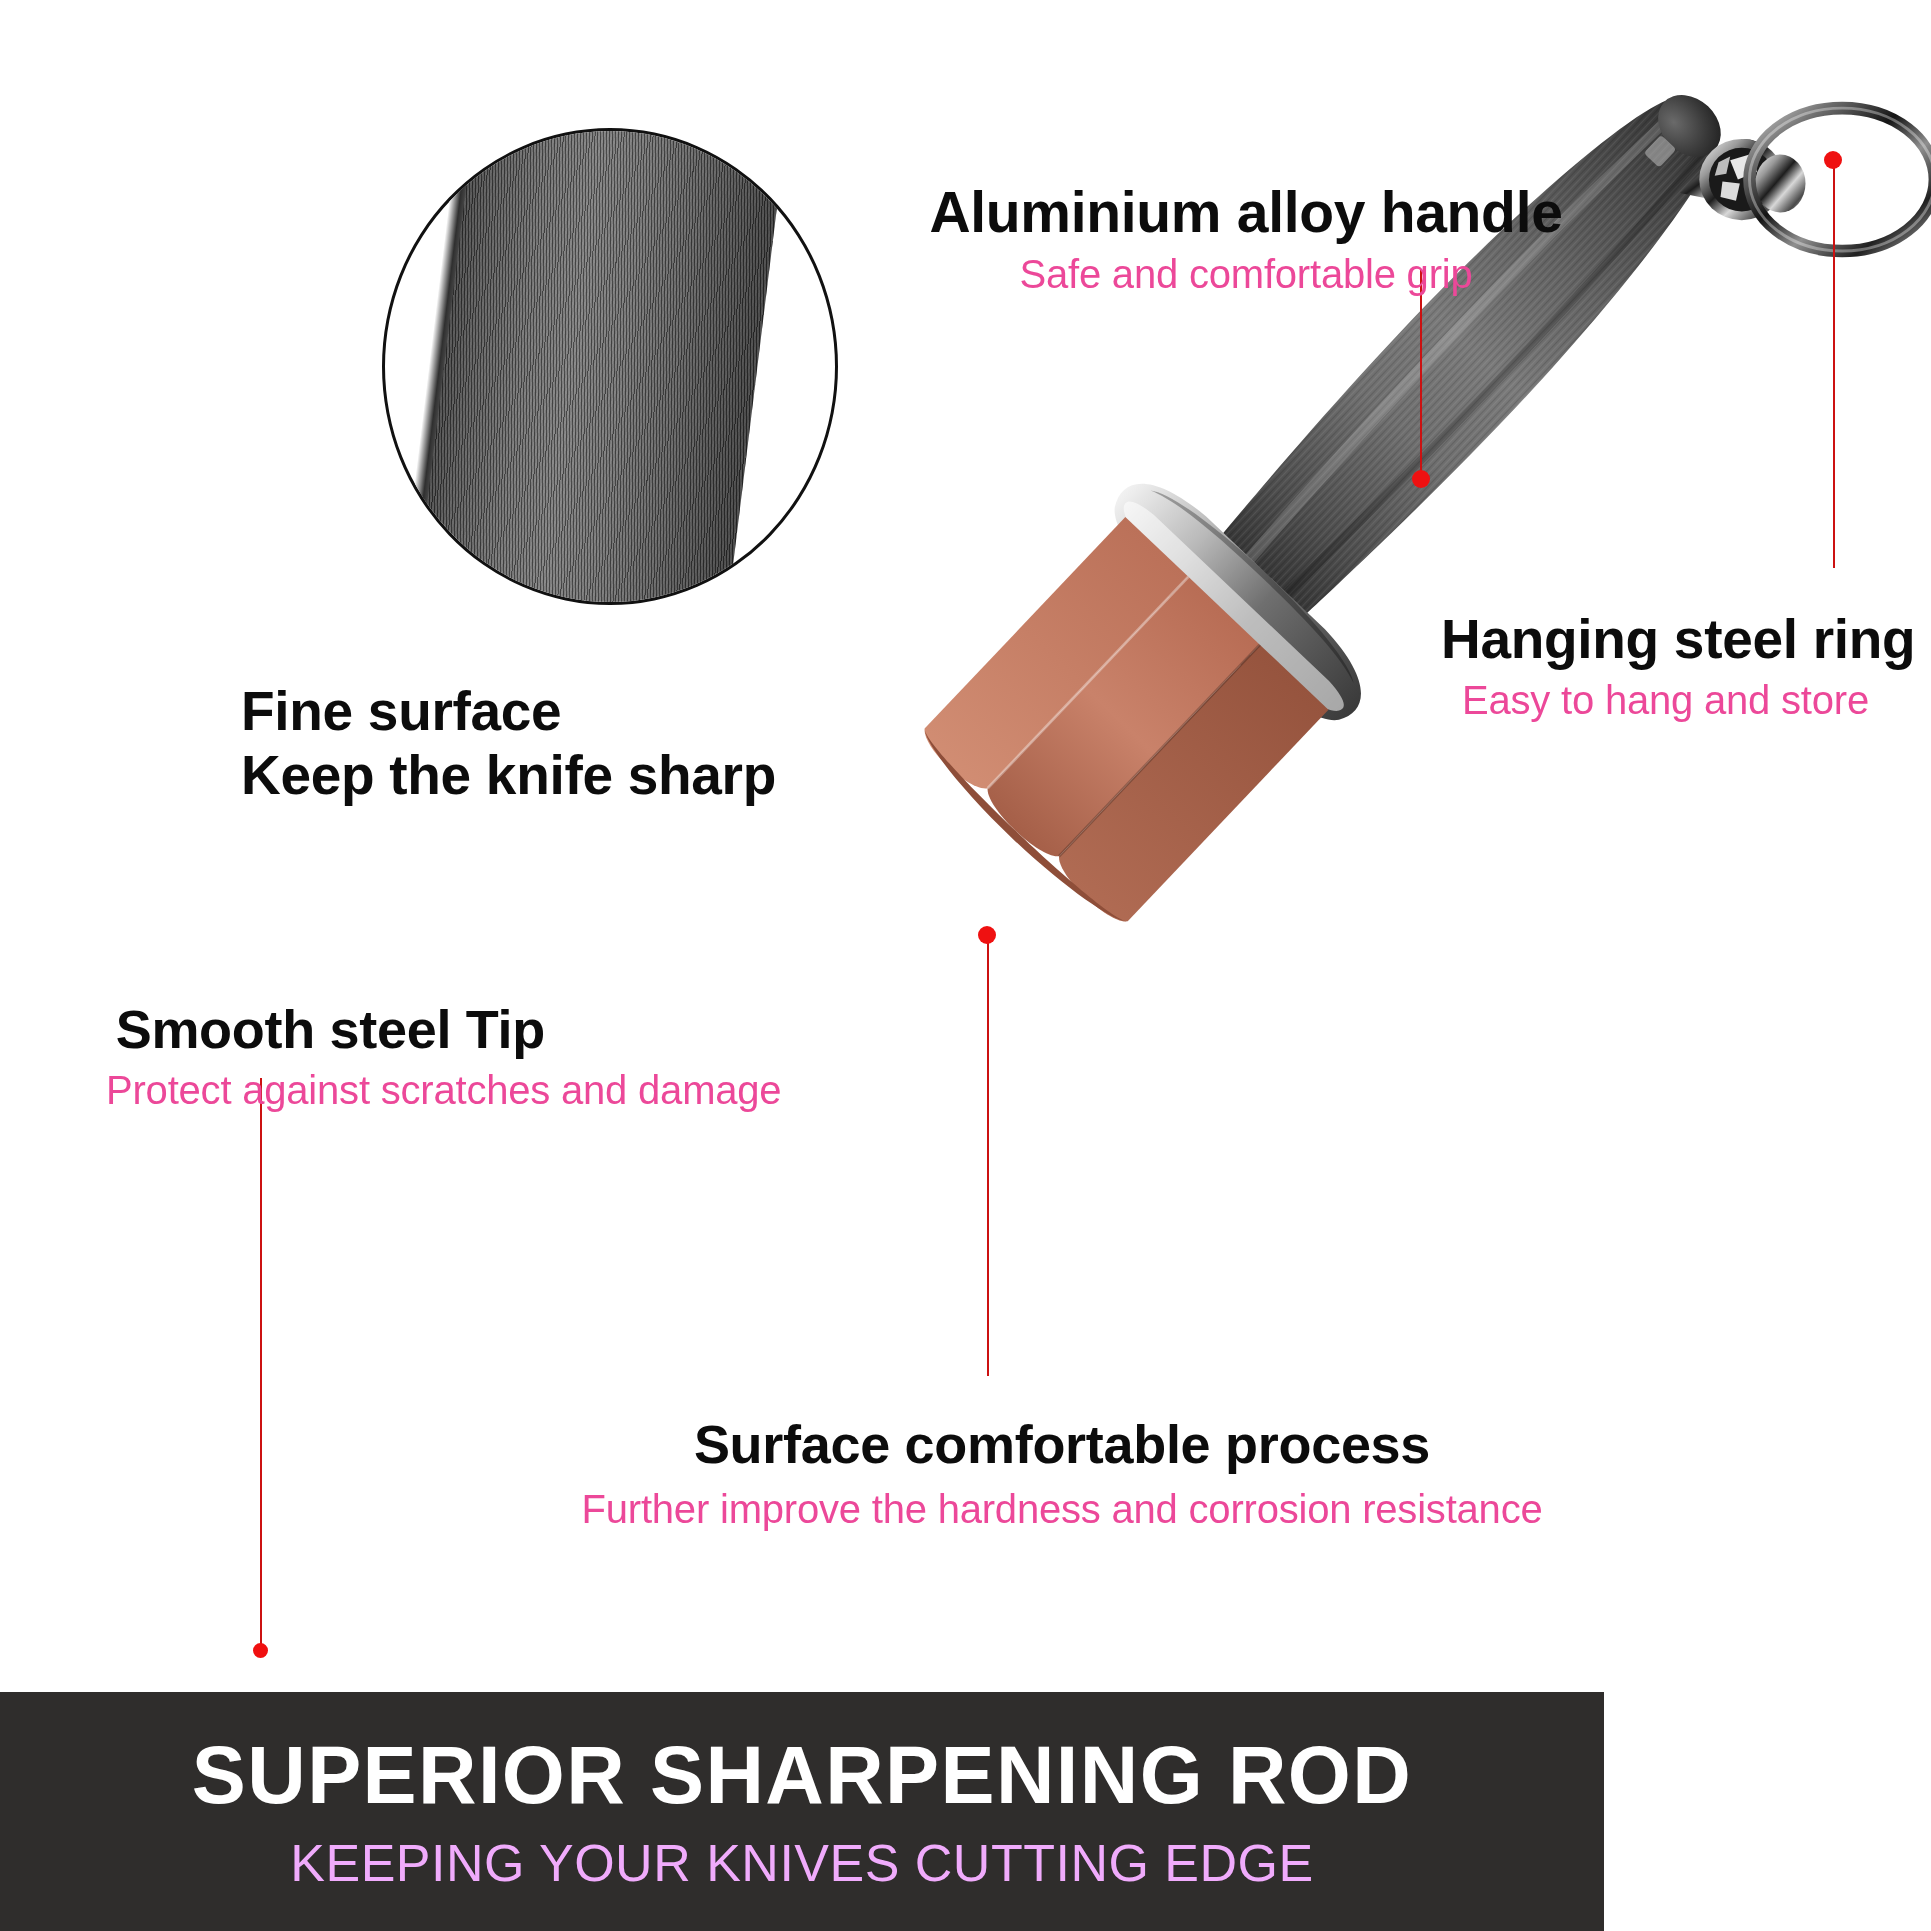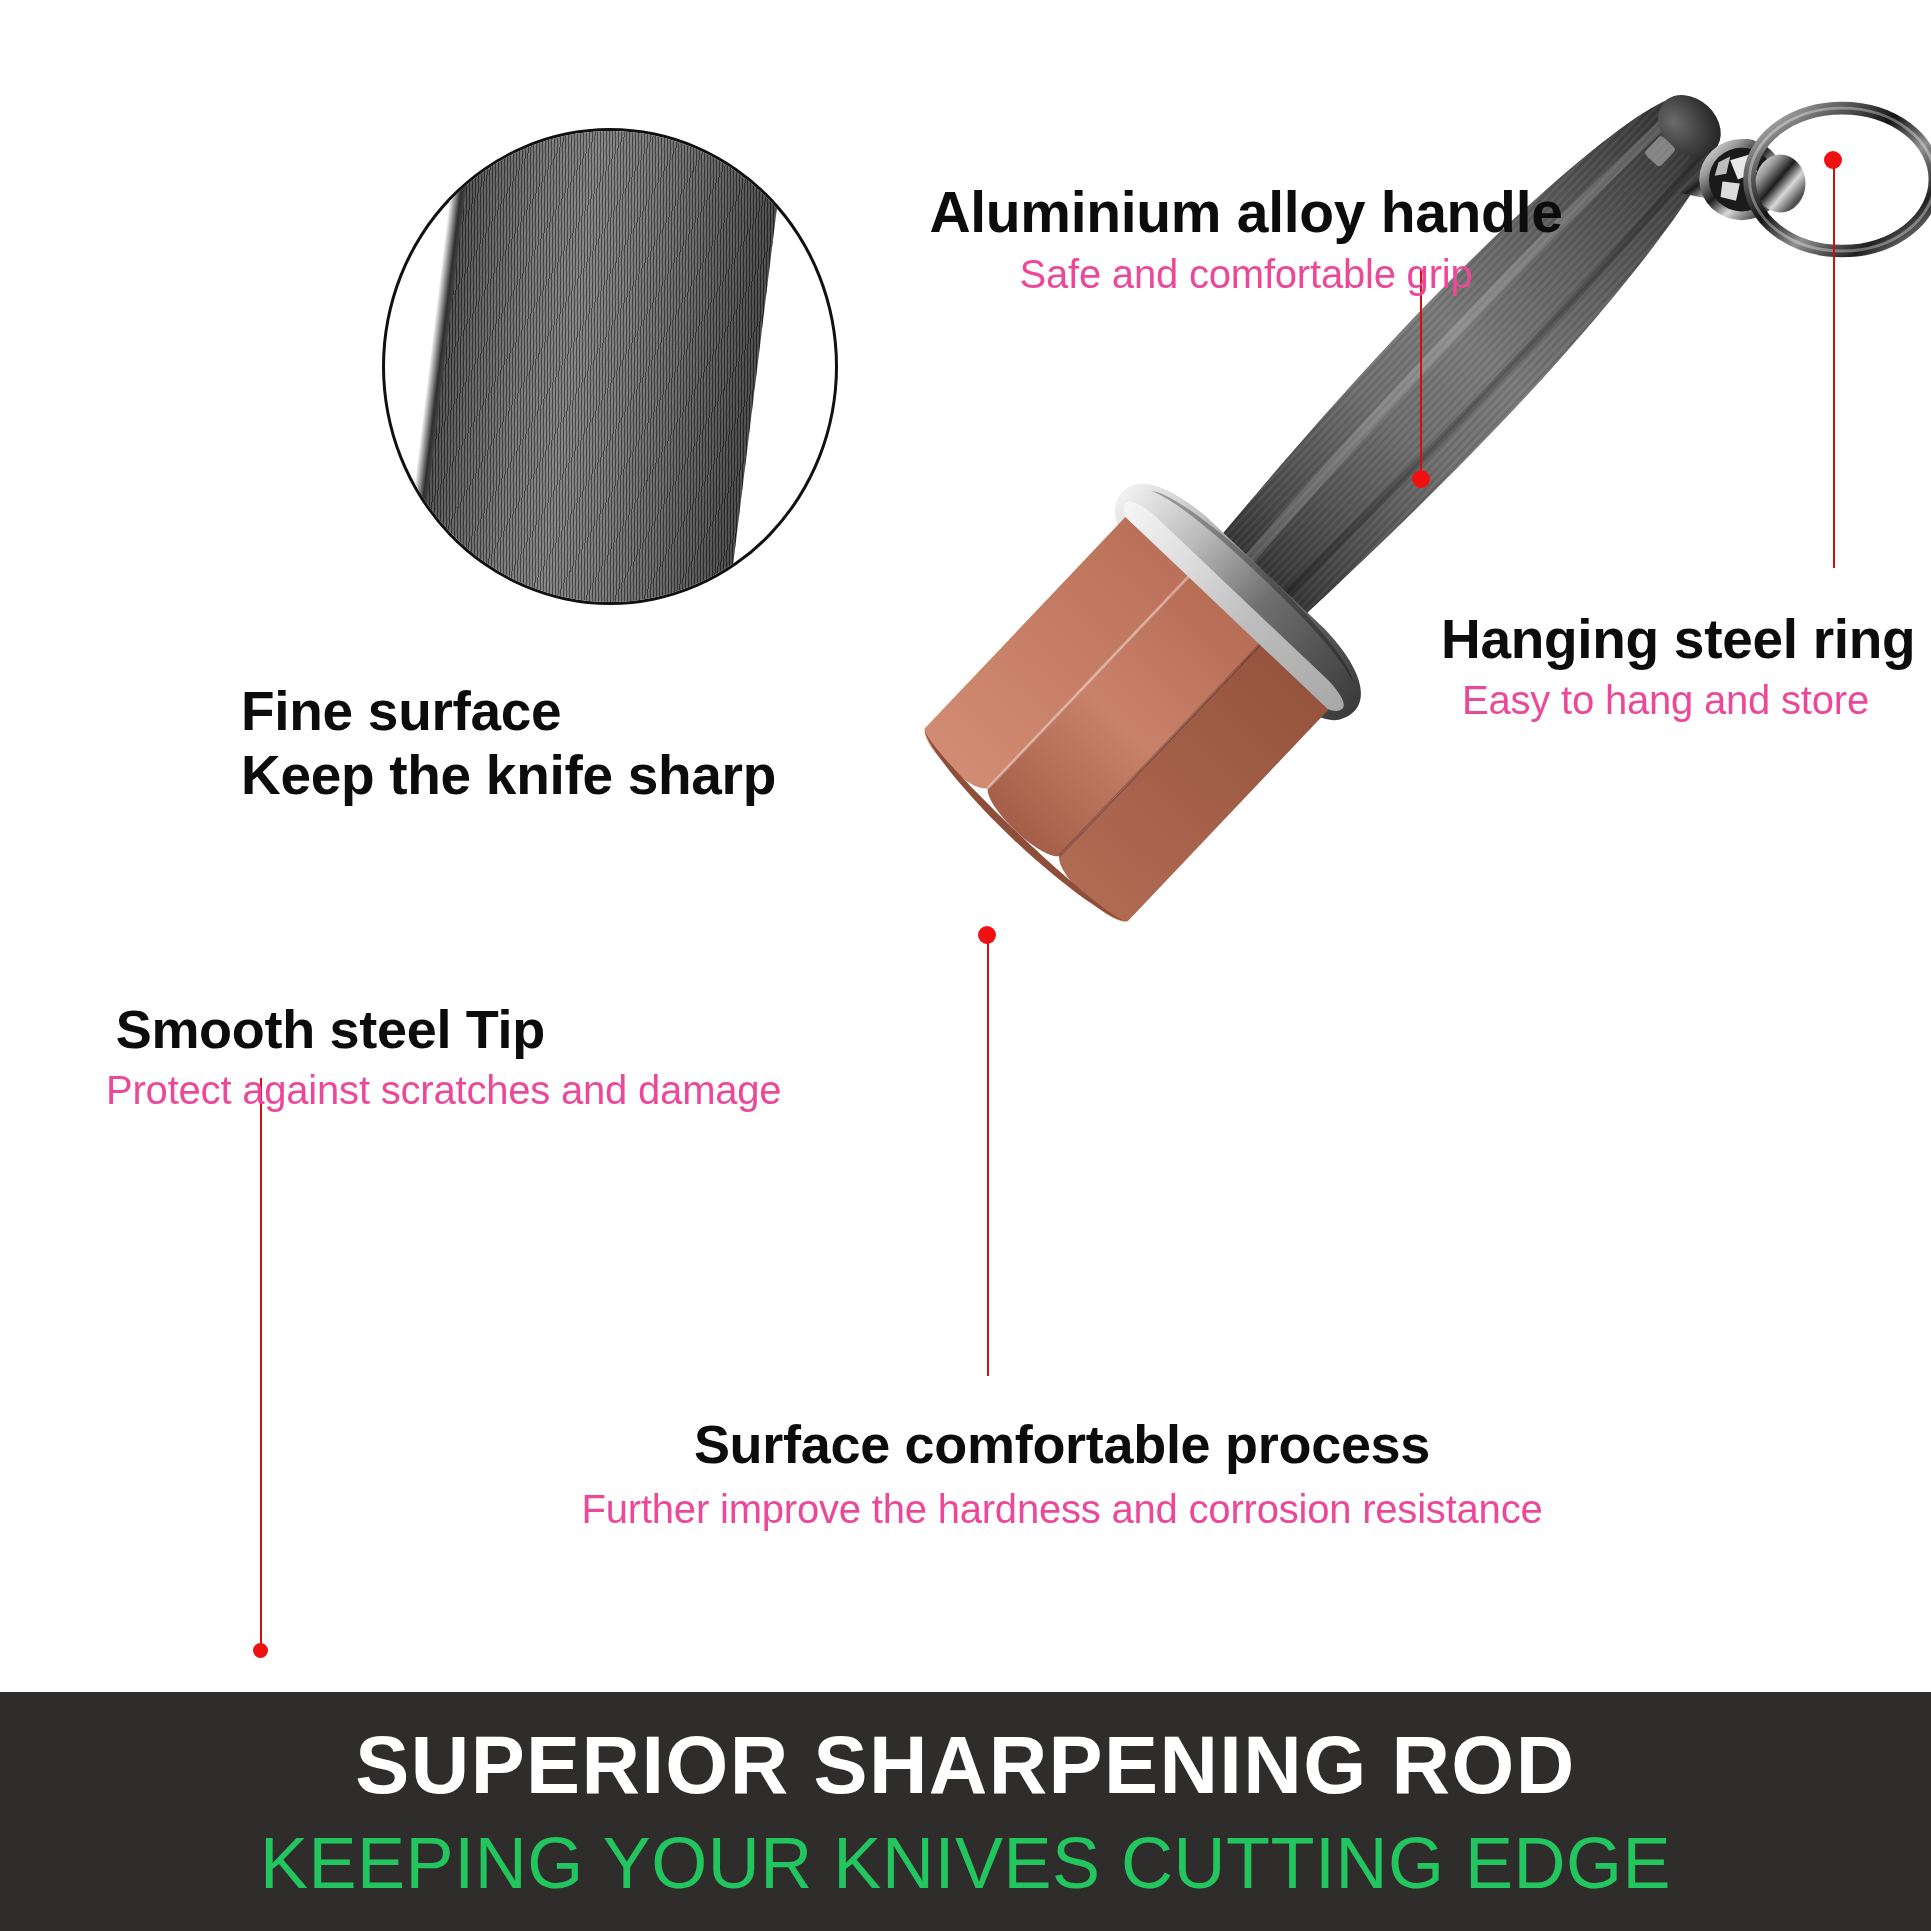--- a/index.html
+++ b/index.html
@@ -94,34 +94,34 @@
   
   #rodwrap{position:absolute;left:0;top:0;width:1931px;height:1931px;pointer-events:none;}
 
   
   .lead-line{position:absolute;background:#cc1111;width:1.9px;}
   .lead-dot{position:absolute;width:18.3px;height:18.3px;border-radius:50%;background:#ef1111;}
   .lead-dot.small{width:15.4px;height:15.4px;background:#f01010;}
 
   
   #banner{
-    position:absolute;left:0;top:1692px;width:1931px;height:239px;
+    position:absolute;left:0;top:1692px;width:1604px;height:239px;
     background:#2f2d2c;
     display:flex;flex-direction:column;align-items:center;justify-content:center;
   }
   #banner .banner-title{
     font-family:"Liberation Sans", sans-serif;
     font-weight:700;color:#ffffff;
     font-size:81px;letter-spacing:1.4px;line-height:1;
     white-space:nowrap;
   }
   #banner .banner-sub{
     font-family:"Liberation Sans", sans-serif;
-    font-weight:400;color:#22c55e;
-    font-size:72px;letter-spacing:0.5px;line-height:1;margin-top:21px;
+    font-weight:400;color:#f0abfc;
+    font-size:52px;letter-spacing:0.5px;line-height:1;margin-top:21px;
     white-space:nowrap;
   }
 </style>
 </head>
 <body>
 
 <div id="stage">
 
   <div id="inset">
     <div class="rodface">

